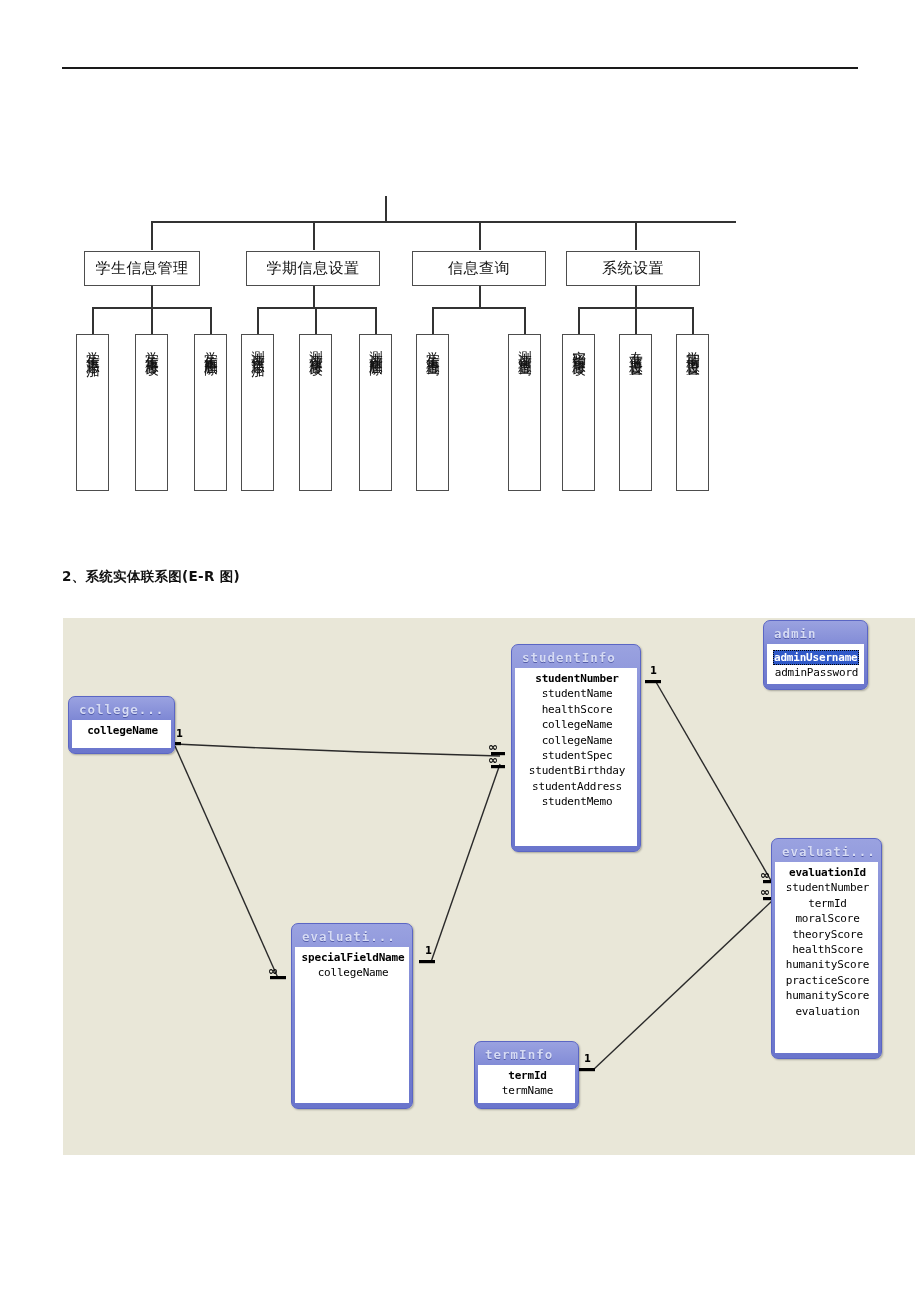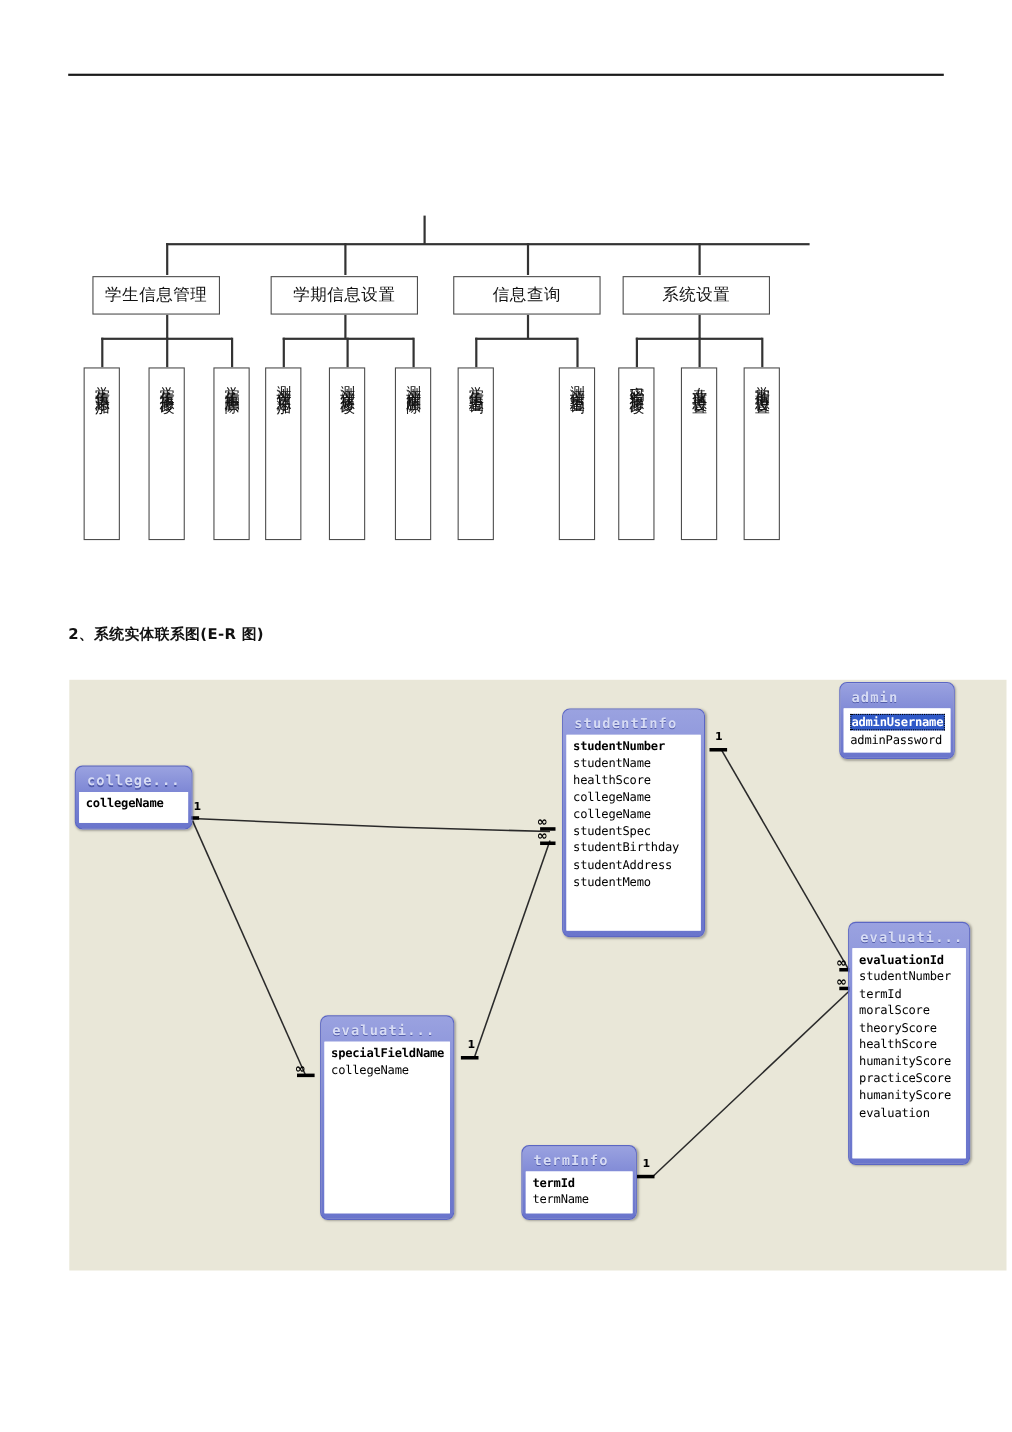--- a/index.html
+++ b/index.html
@@ -139,20 +139,21 @@
     height: calc(100% - 22px);
     overflow: hidden;
   }
   .field {
     font-family: "DejaVu Sans Mono", "Liberation Mono", monospace;
     font-size: 11px;
     line-height: 15.4px;
     color: #000000;
     white-space: nowrap;
     letter-spacing: -0.2px;
+    text-align: center;
   }
   .field.pk {
     font-weight: bold;
   }
   .field.selected {
     background: #2f59c8;
     color: #ffffff;
     outline: 1px dotted #000000;
     outline-offset: -1px;
     display: inline-block;

